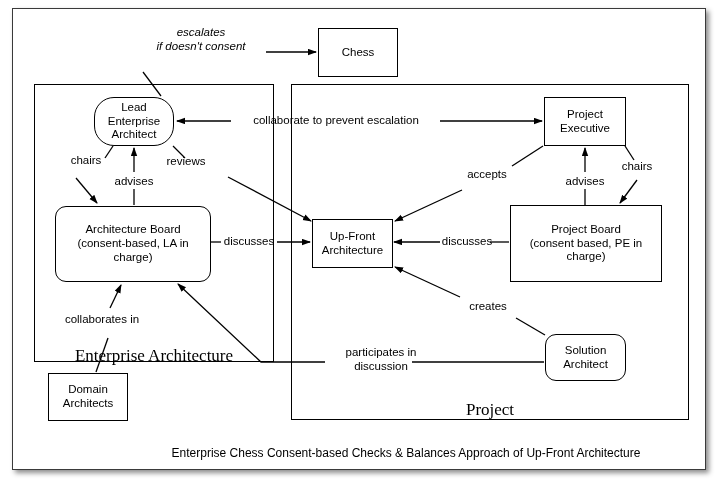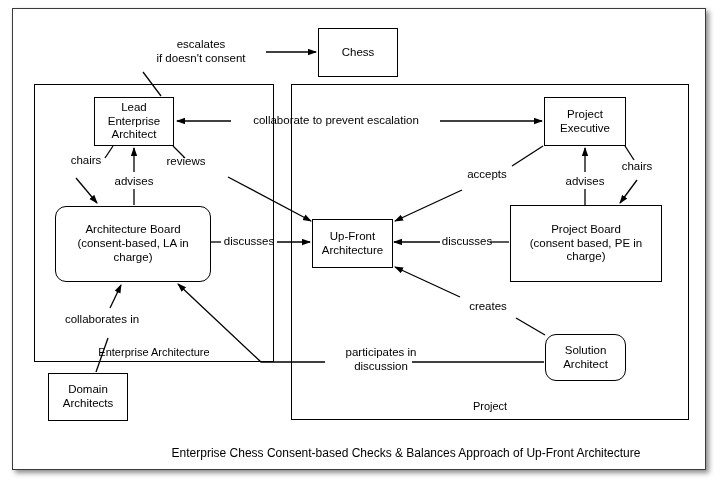--- a/index.html
+++ b/index.html
@@ -36,21 +36,21 @@
   .node-label, .edge-label, .group-label, .caption-label {
     position: absolute;
     font-family: "Liberation Sans", sans-serif;
     color: #000000;
     text-align: center;
     line-height: 1.18;
     white-space: pre-line;
     pointer-events: none;
   }
   .edge-label { font-size: 11.5px; }
-  .group-label { font-size: 11px; }
+  .group-label { font-size: 17px; font-family: Liberation Serif, serif; }
   .caption-label { font-size: 12px; }
   .node-box {
     position: absolute;
     border: 1.4px solid #000000;
     background: #ffffff;
     box-sizing: border-box;
     display: flex;
     align-items: center;
     justify-content: center;
   }
@@ -125,21 +125,21 @@
   <div class="container-box" style="left:34px; top:84px; width:240px; height:278px;"></div>
   <div class="group-label" style="left:34px; top:346px; width:240px;">Enterprise Architecture</div>
 
   <div class="container-box" style="left:291px; top:84px; width:398px; height:336px;"></div>
   <div class="group-label" style="left:291px; top:400px; width:398px;">Project</div>
 
   <div class="node-box" style="left:318px; top:28px; width:80px; height:49px;">
     <span>Chess</span>
   </div>
 
-  <div class="node-box" style="left:94px; top:97px; width:80px; height:49px;">
+  <div class="node-box" style="left:94px; top:97px; width:80px; height:49px;border-radius:20px;">
     <span>Lead
 Enterprise
 Architect</span>
   </div>
 
   <div class="node-box" style="left:55px; top:206px; width:156px; height:76px;border-radius:11px;">
     <span>Architecture Board
 (consent-based, LA in
 charge)</span>
   </div>
@@ -163,21 +163,21 @@
     <span>Project Board
 (consent based, PE in
 charge)</span>
   </div>
 
   <div class="node-box" style="left:545px; top:334px; width:81px; height:47px;border-radius:11px;">
     <span>Solution
 Architect</span>
   </div>
 
-  <div class="edge-label" style="left:136px; top:38px; width:130px;">escalates
+  <div class="edge-label" style="left:136px; top:26px; width:130px;font-style:italic;">escalates
 if doesn't consent</div>
 
   <div class="edge-label" style="left:232px; top:114px; width:208px;">collaborate to prevent escalation</div>
 
   <div class="edge-label" style="left:56px; top:154px; width:60px;">chairs</div>
 
   <div class="edge-label" style="left:104px; top:175px; width:60px;">advises</div>
 
   <div class="edge-label" style="left:156px; top:155px; width:60px;">reviews</div>
 

